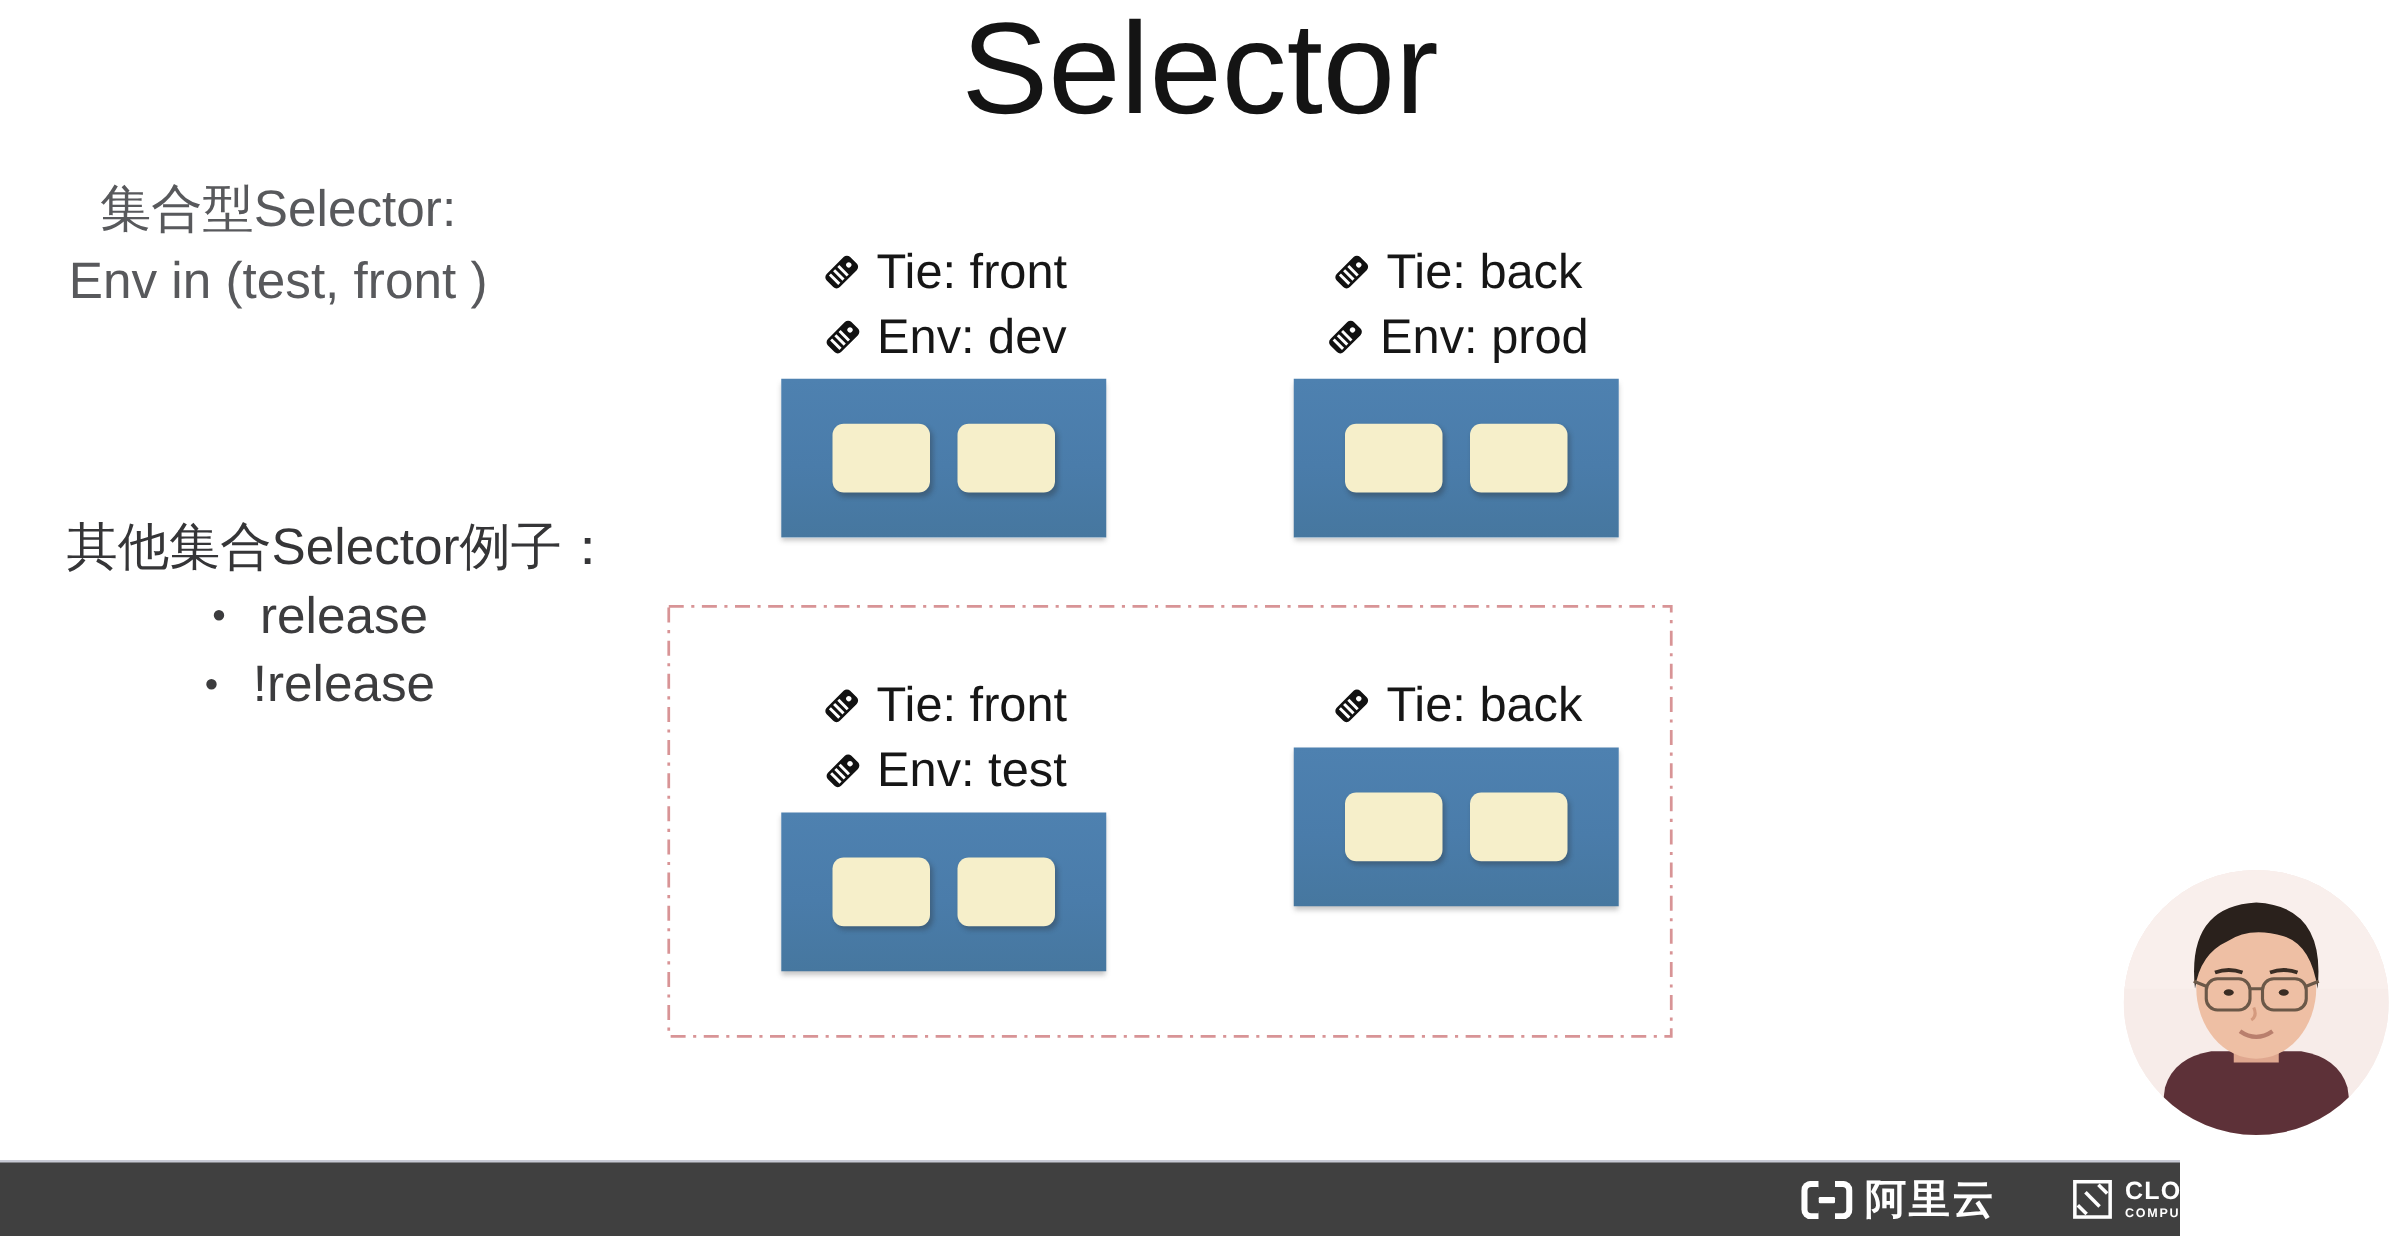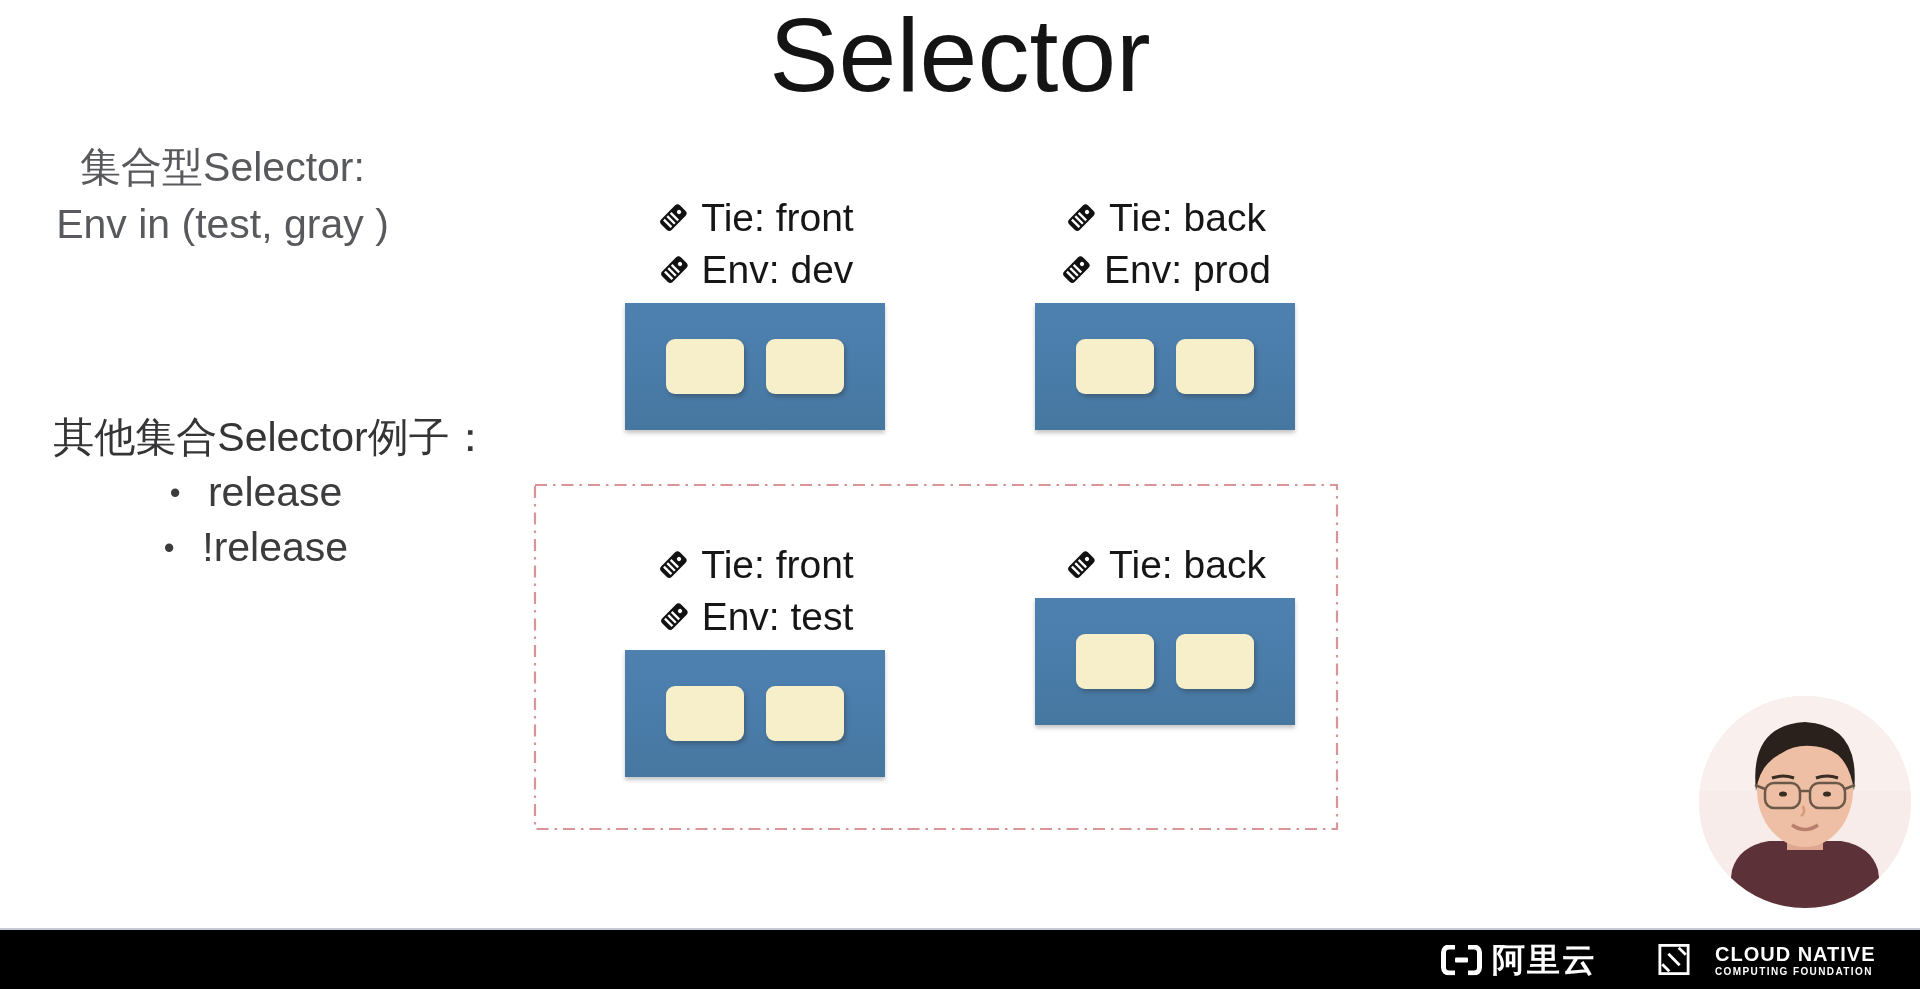--- a/index.html
+++ b/index.html
@@ -45,45 +45,45 @@
   .selection-rect{position:absolute;left:533px;top:483px;}
 
   
   .webcam{
     position:absolute;left:1699px;top:696px;width:212px;height:212px;
     border-radius:50%;overflow:hidden;background:#f7ece9;
   }
 
   
   .footer{
-    position:absolute;left:0;top:928px;width:1920px;height:61px;
-    background:#000000;border-top:2px solid #c7c9d4;box-sizing:border-box;
+    position:absolute;left:0;top:928px;width:1744px;height:61px;
+    background:#404040;border-top:2px solid #c7c9d4;box-sizing:border-box;
   }
   .ali-logo{position:absolute;left:1441px;top:50%;transform:translateY(-50%);display:flex;align-items:center;}
   .ali-mark{display:flex;align-items:center;}
   .brk{width:14px;height:31px;border:5px solid #ffffff;box-sizing:border-box;}
   .brk-l{border-right:none;border-radius:8px 0 0 8px;}
   .brk-r{border-left:none;border-radius:0 8px 8px 0;}
   .ali-dash{width:13px;height:5px;background:#ffffff;margin:0 0px;border-radius:1px;}
   .ali-word{font-size:33px;font-weight:700;color:#ffffff;margin-left:10px;letter-spacing:2px;white-space:nowrap;}
-  .cncf-logo{position:absolute;left:1658px;top:50%;transform:translateY(-50%);display:flex;align-items:center;gap:25px;}
+  .cncf-logo{position:absolute;left:1658px;top:50%;transform:translateY(-50%);display:flex;align-items:center;gap:10px;}
   .cncf-text{color:#ffffff;line-height:1;}
   .cncf-line1{font-size:20px;font-weight:800;letter-spacing:1px;white-space:nowrap;}
   .cncf-line2{font-size:10px;font-weight:700;letter-spacing:1.4px;margin-top:3px;white-space:nowrap;}
 </style>
 </head>
 <body>
 
 <div class="slide">
 
   <div class="title">Selector</div>
 
   <div class="set-selector">
     <div>集合型Selector:</div>
-    <div>Env in (test, gray )</div>
+    <div>Env in (test, front )</div>
   </div>
 
   <div class="other-examples">
     <div class="heading">其他集合Selector例子：</div>
     <div class="bullet-line"><span class="marker">•</span><span>release</span></div>
     <div class="bullet-line"><span class="marker">•</span><span>!release</span></div>
   </div>
 
   <svg class="selection-rect" width="806" height="348" viewBox="0 0 806 348">
     <rect x="2" y="2" width="802" height="344" fill="none" stroke="#d89496" stroke-width="2.2" stroke-dasharray="12 6 2.5 6"></rect>

